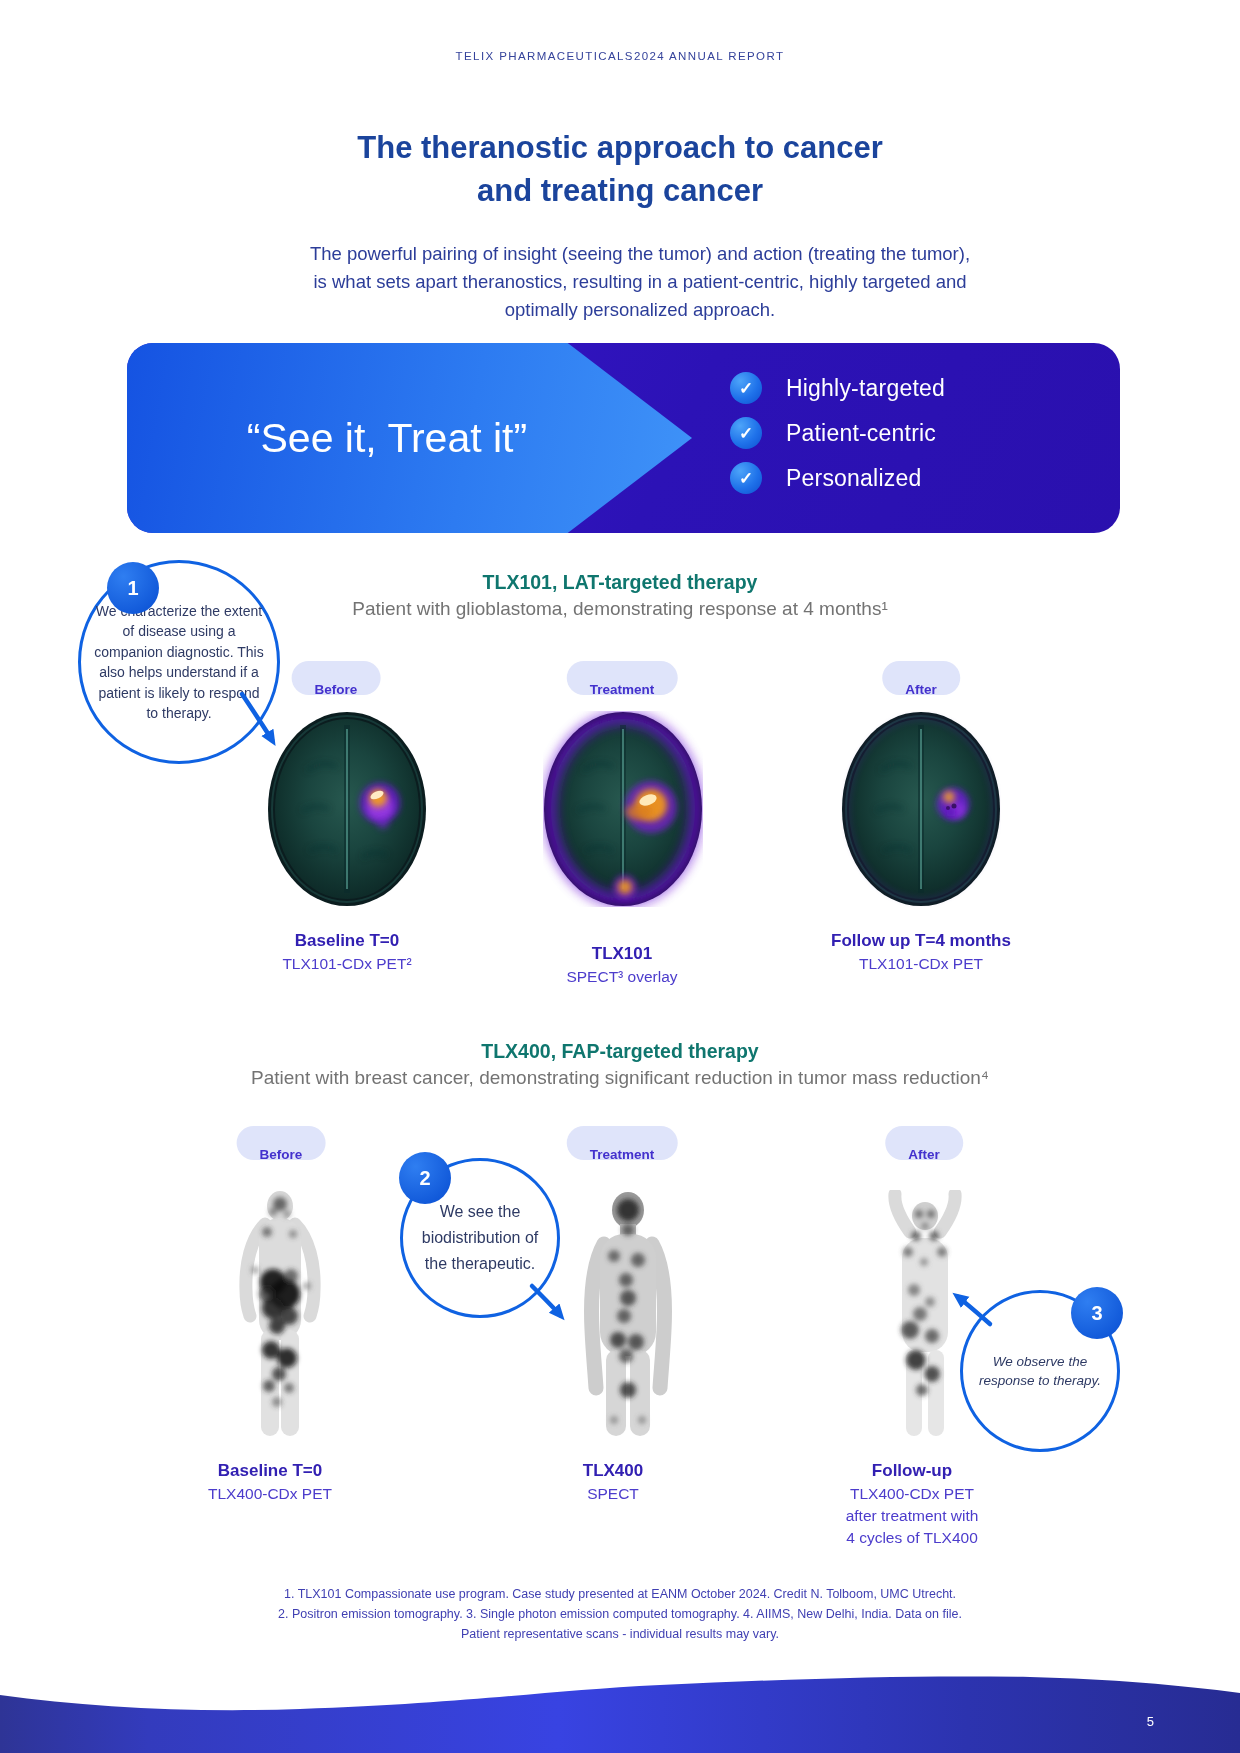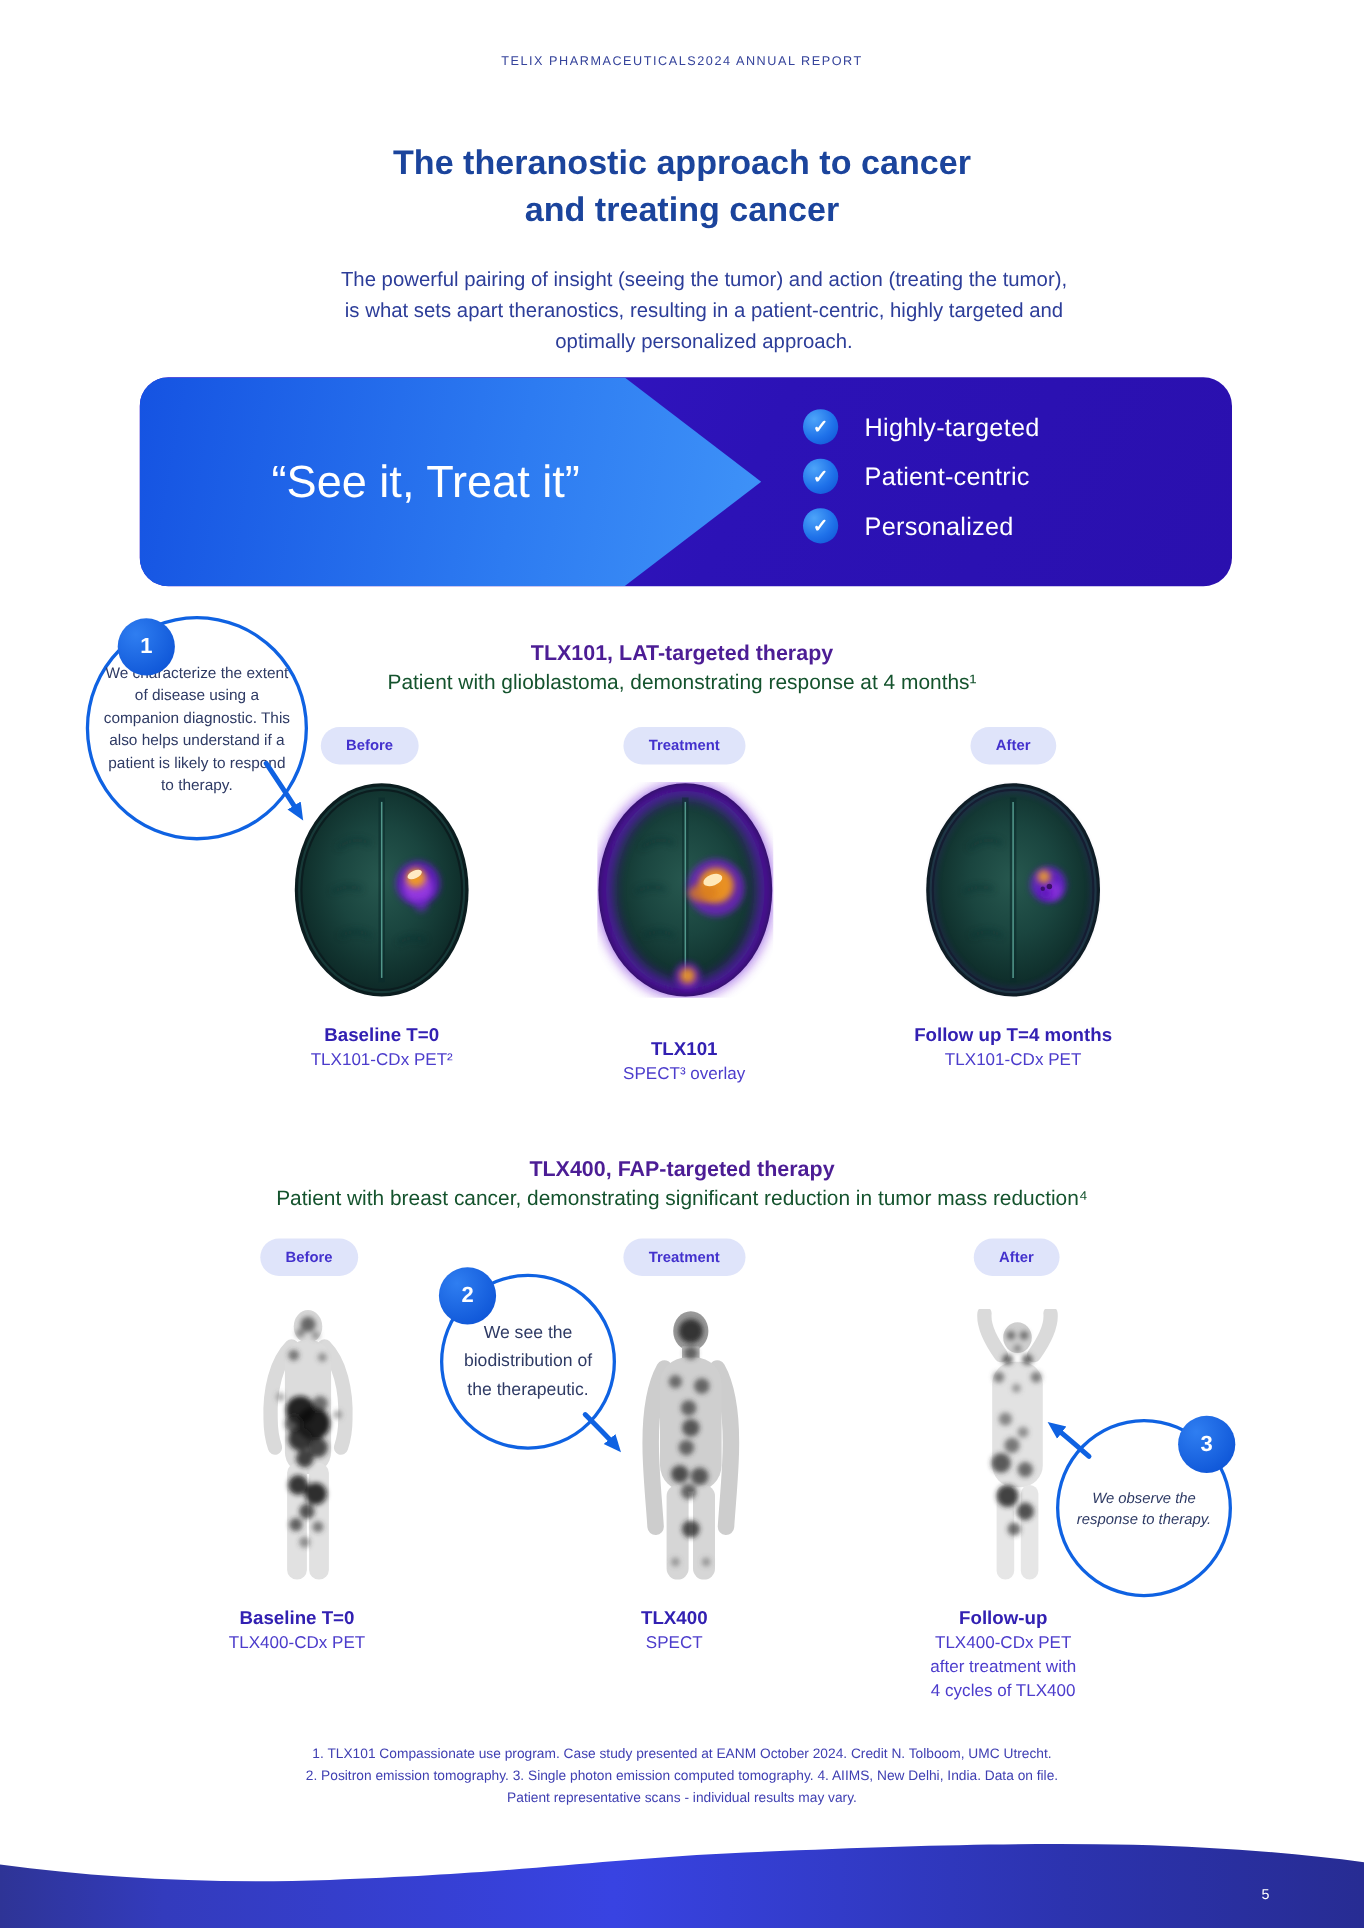--- a/index.html
+++ b/index.html
@@ -36,26 +36,26 @@
   .chk-circle{width:32px;height:32px;border-radius:50%;flex:0 0 32px;
               background:radial-gradient(circle at 32% 28%,#4da4f9 0%,#1f72ea 55%,#0d4fd0 100%);
               display:flex;align-items:center;justify-content:center;
               color:#fff;font-size:17px;font-weight:700;}
   .chk-label{margin-left:24px;color:#ffffff;font-size:23px;letter-spacing:.2px;}
 
   
   .sec-head{position:absolute;left:0;right:0;text-align:center;}
   .sec-head.s1{top:569px;}
   .sec-head.s2{top:1038px;}
-  .sec-title{font-size:19.5px;font-weight:700;line-height:26px;color:#4c1d95;margin-top:12px;}
-  .sec-sub{font-size:19px;line-height:28px;color:#14532d;}
+  .sec-title{font-size:19.5px;font-weight:700;line-height:26px;color:#0f766e;}
+  .sec-sub{font-size:19px;line-height:28px;color:#737373;}
 
   
   .pill{position:absolute;transform:translateX(-50%);height:34px;line-height:34px;
-        padding:0 23px;border-radius:17px;background:#dfe4fa;color:#4331cd;
+        padding:12px 23px;border-radius:17px;background:#dfe4fa;color:#4331cd;
         font-size:13.5px;font-weight:700;white-space:nowrap;}
 
   
   .scan{position:absolute;transform:translateX(-50%);z-index:1;}
 
   
   .caption{position:absolute;transform:translateX(-50%);text-align:center;width:340px;}
   .cap-bold{font-size:17px;font-weight:700;color:#3220b2;line-height:24px;}
   .cap-sub{font-size:15.5px;color:#4c3ccc;line-height:22px;}
 

